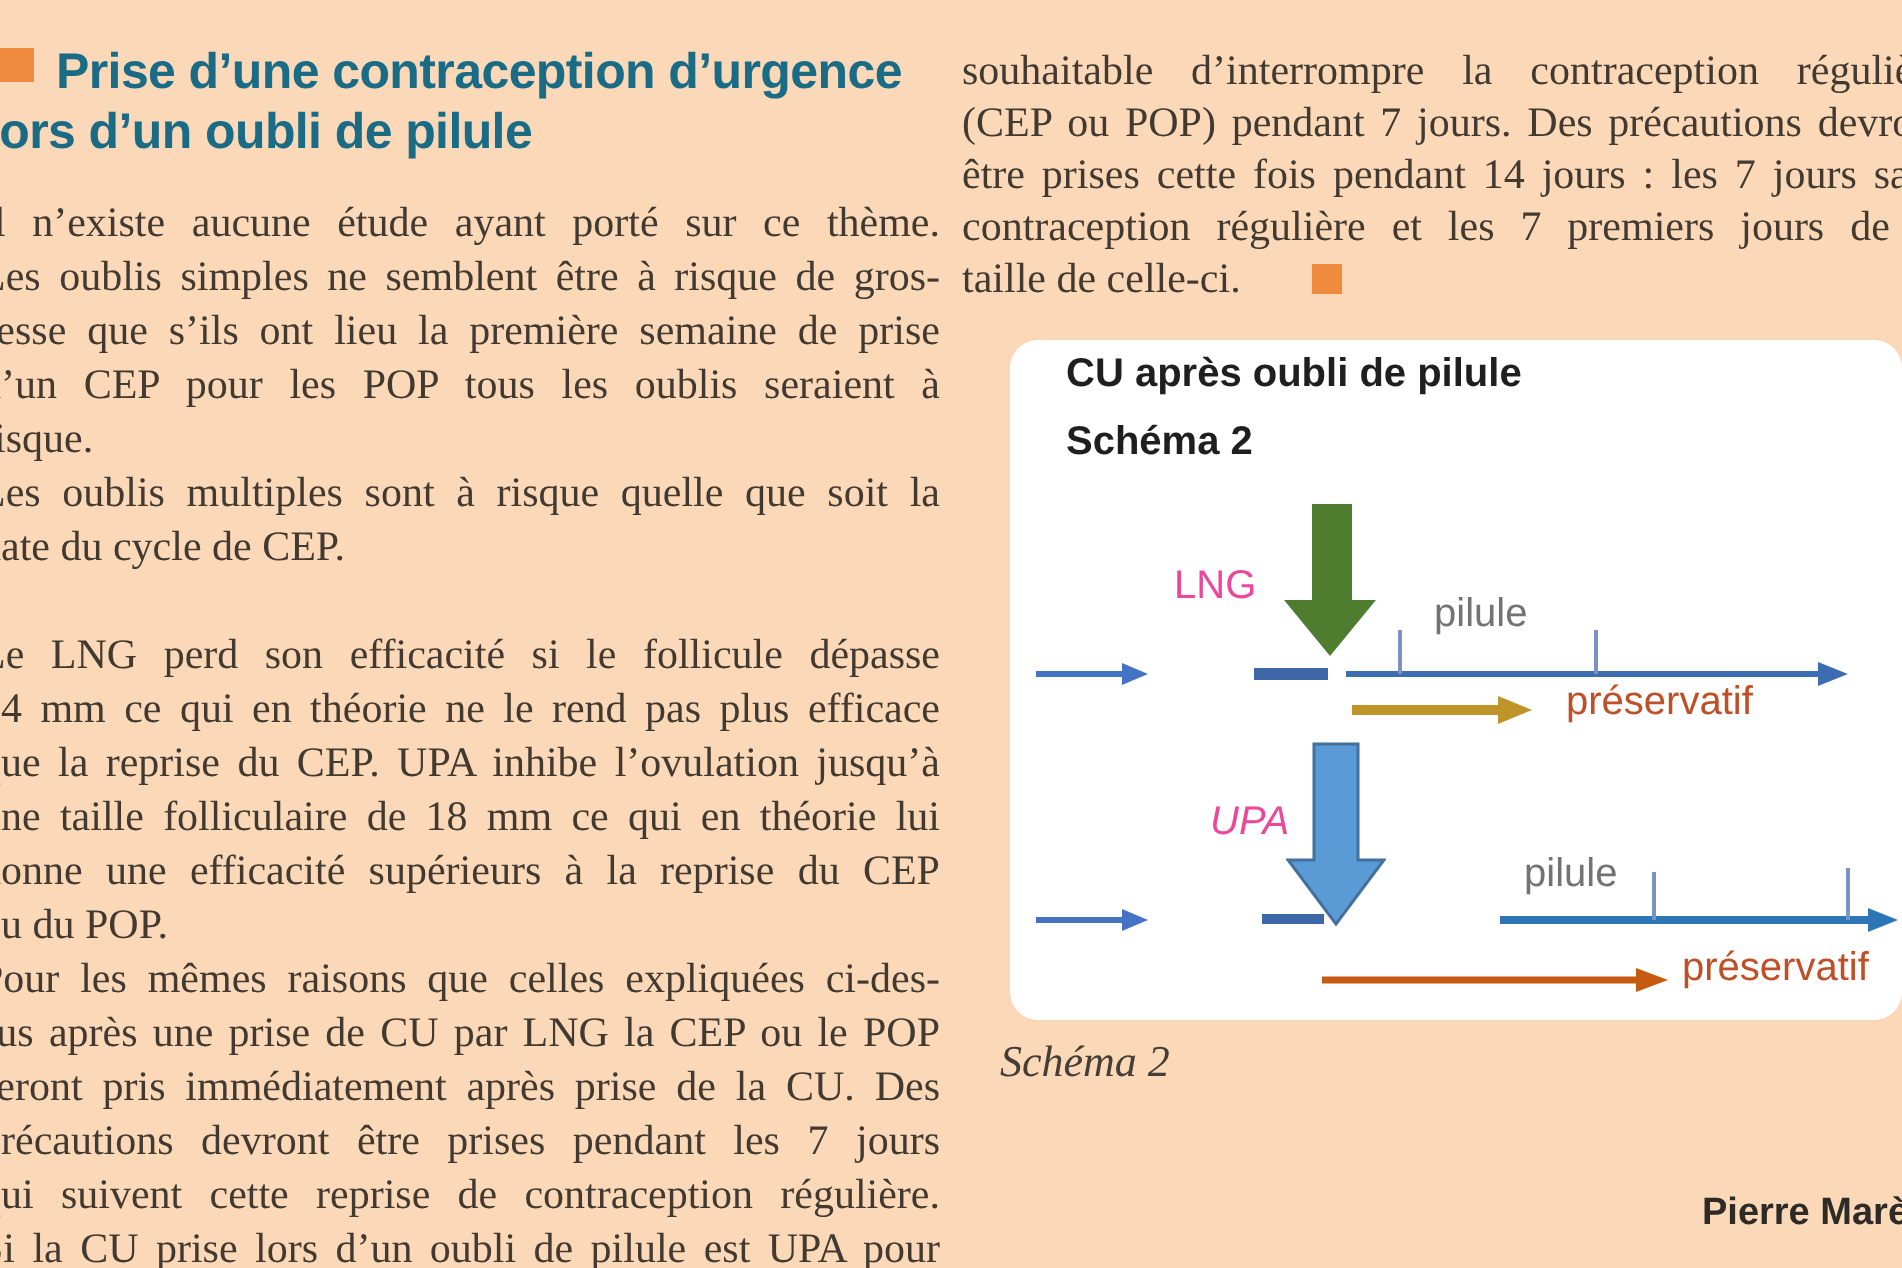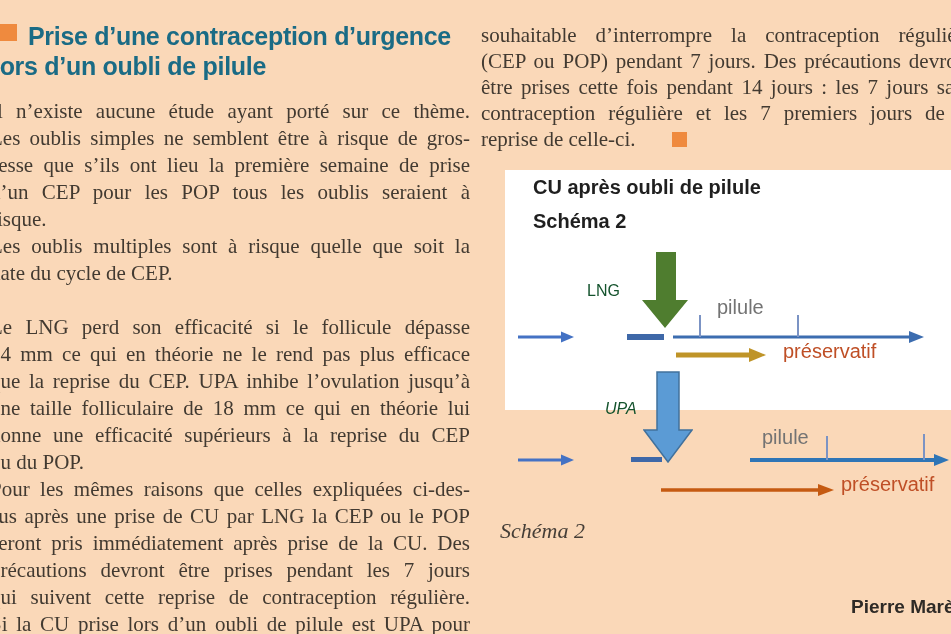--- a/index.html
+++ b/index.html
@@ -19,27 +19,27 @@
   .body-lines{margin-top:4px;color:#423a31;font-size:21px;}
   .l-line{height:27px;line-height:27px;white-space:nowrap;}
   .jl{white-space:normal;text-align:justify;text-align-last:justify;height:27px;overflow:hidden;}
   
   .right-col{position:absolute;left:481px;top:22px;width:492px;color:#423a31;font-size:21px;}
   .r-line{height:26px;line-height:26px;white-space:nowrap;}
   .rjl{white-space:normal;text-align:justify;text-align-last:justify;height:26px;overflow:hidden;}
   .end-marker{display:inline-block;width:15px;height:15px;background:#ef8a3e;
     margin-left:36px;transform:translateY(1px);}
   
-  .figure-box{position:absolute;left:505px;top:170px;width:446px;height:240px;background:#ffffff;}
+  .figure-box{position:absolute;left:505px;top:170px;width:446px;height:340px;background:#ffffff;border-radius:14px;}
   .fig-title{position:absolute;left:28px;top:6px;font-family:"Liberation Sans",sans-serif;
     font-weight:700;font-size:20px;color:#1f1f1f;white-space:nowrap;}
   .fig-subtitle{position:absolute;left:28px;top:40px;font-family:"Liberation Sans",sans-serif;
     font-weight:700;font-size:20px;color:#1f1f1f;}
   .drug-label{position:absolute;font-family:"Liberation Sans",sans-serif;
-    font-size:16px;color:#14532d;}
+    font-size:20px;color:#ec4899;}
   .lng-label{left:82px;top:112px;}
   .upa-label{left:100px;top:230px;font-style:italic;}
   .pill-label{position:absolute;font-family:"Liberation Sans",sans-serif;
     font-size:20px;color:#737373;}
   .condom-label{position:absolute;font-family:"Liberation Sans",sans-serif;
     font-size:20px;color:#bf4f26;text-align:center;}
   .abs{position:absolute;}
   .dash{position:absolute;background:#3e68a8;}
   .tick{position:absolute;width:2px;background:#7b93c4;}
   
@@ -81,21 +81,21 @@
 
   </div>
 </div>
 
 <div class="right-col">
   <div class="r-line rjl">souhaitable d’interrompre la contraception régulière</div>
   <div class="r-line rjl">(CEP ou POP) pendant 7 jours. Des précautions devront</div>
   <div class="r-line rjl">être prises cette fois pendant 14 jours : les 7 jours sans</div>
   <div class="r-line rjl">contraception régulière et les 7 premiers jours de la</div>
   <div class="r-line">
-    <span>reprise de celle-ci.</span><span class="end-marker"></span>
+    <span>taille de celle-ci.</span><span class="end-marker"></span>
   </div>
 </div>
 
 <div class="figure-box">
   <div class="fig-title">CU après oubli de pilule</div>
   <div class="fig-subtitle">Schéma 2</div>
 
   <div class="drug-label lng-label">LNG</div>
   <svg class="abs" style="left:137px;top:82px;" width="46" height="76">
     <path d="M14 0 H34 V48 H46 L23 76 L0 48 H14 Z" fill="#4f7d2f"></path>

